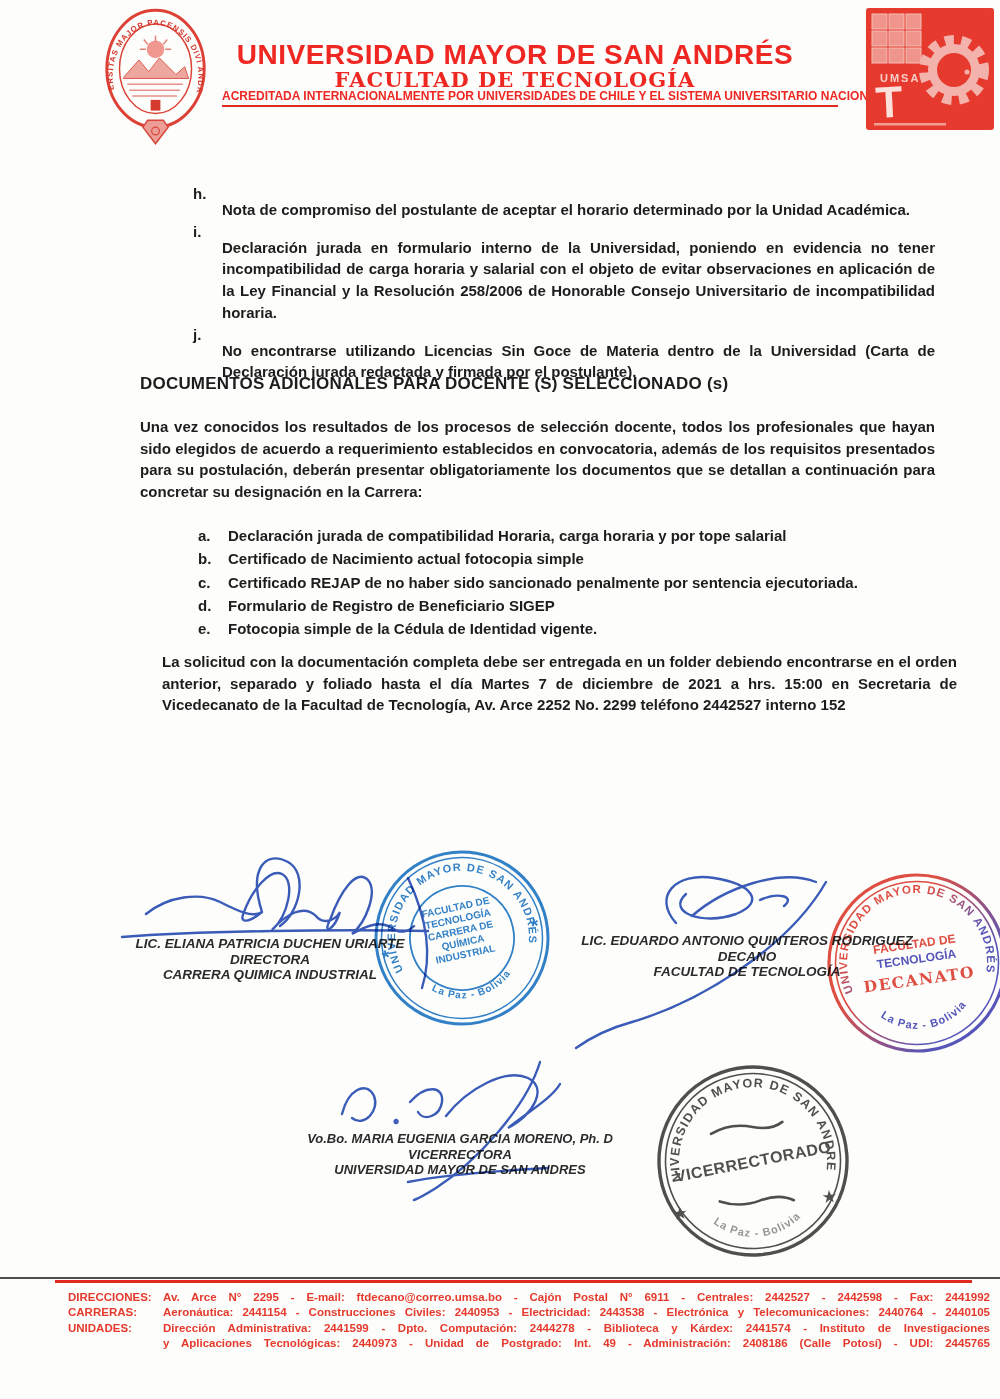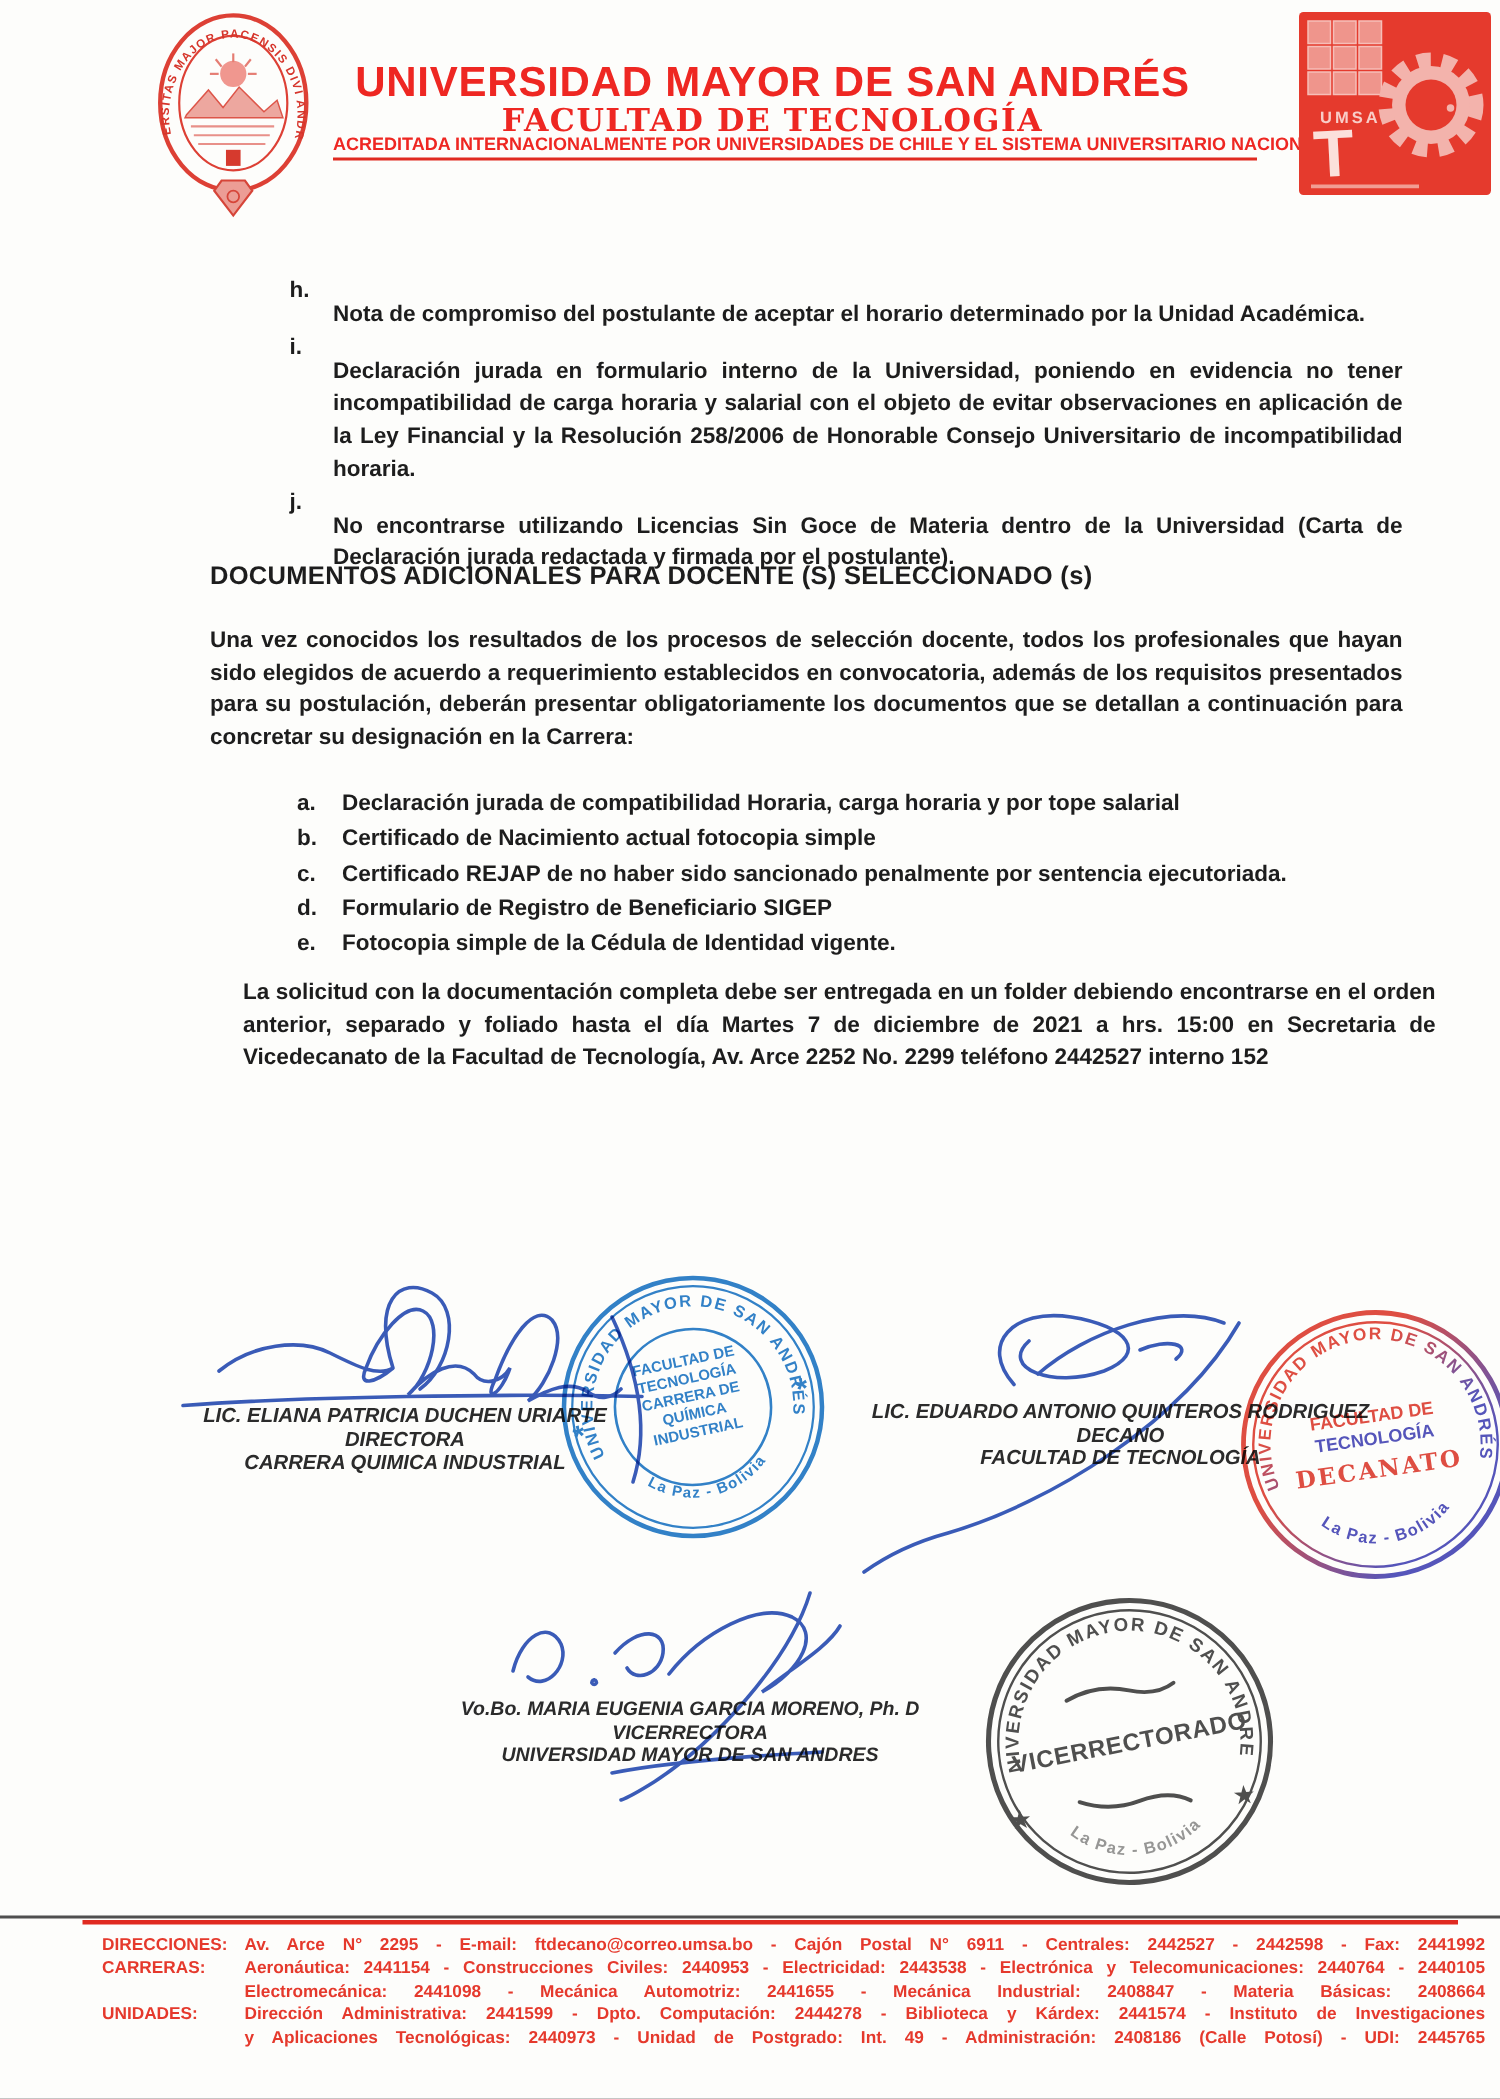--- a/index.html
+++ b/index.html
@@ -274,21 +274,20 @@
     <div class="foot-row">
       <div class="foot-label">DIRECCIONES:</div>
       <div class="foot-lines">
         <div class="fline">Av. Arce N° 2295 - E-mail: ftdecano@correo.umsa.bo - Cajón Postal N° 6911 - Centrales: 2442527 - 2442598 - Fax: 2441992</div>
       </div>
     </div>
     <div class="foot-row">
       <div class="foot-label">CARRERAS:</div>
       <div class="foot-lines">
         <div class="fline">Aeronáutica: 2441154 - Construcciones Civiles: 2440953 - Electricidad: 2443538 - Electrónica y Telecomunicaciones: 2440764 - 2440105</div>
-        <div class="fline">Electromecánica: 2441098 - Mecánica Automotriz: 2441655 - Mecánica Industrial: 2408847 - Materia Básicas: 2408664</div>
       </div>
     </div>
     <div class="foot-row">
       <div class="foot-label">UNIDADES:</div>
       <div class="foot-lines">
         <div class="fline">Dirección Administrativa: 2441599 - Dpto. Computación: 2444278 - Biblioteca y Kárdex: 2441574 - Instituto de Investigaciones</div>
         <div class="fline">y Aplicaciones Tecnológicas: 2440973 - Unidad de Postgrado: Int. 49 - Administración: 2408186 (Calle Potosí) - UDI: 2445765</div>
       </div>
     </div>
   </div>

